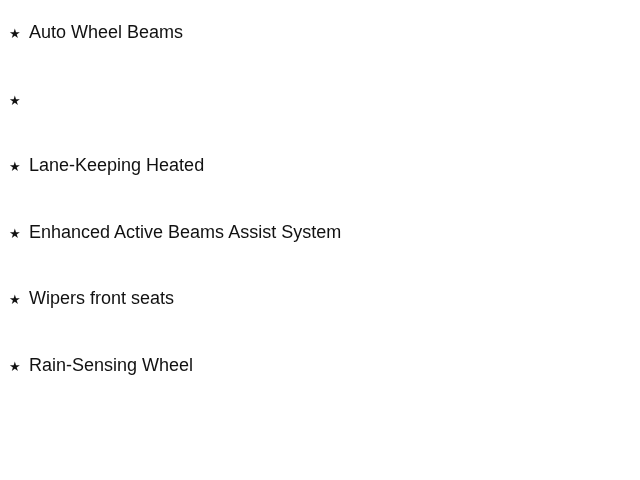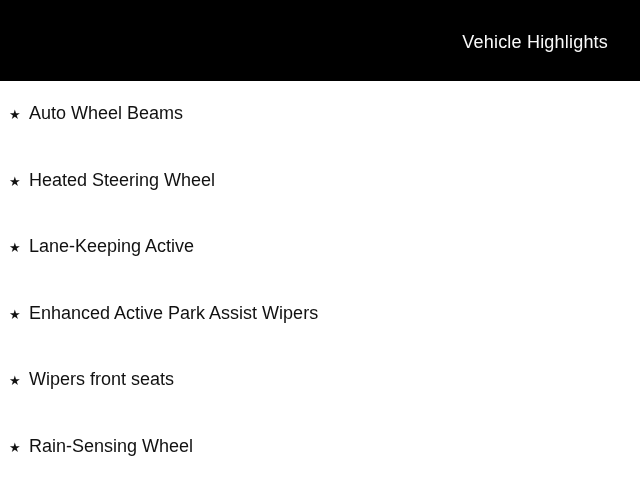--- a/index.html
+++ b/index.html
@@ -61,42 +61,38 @@
   .label {
     font-size: 18px;
     color: #111111;
     line-height: 1.2;
   }
 </style>
 </head>
 <body>
 
 <div class="page">
-  <div class="header">
-    <span class="header-title">Vehicle Highlights</span>
-  </div>
   <div class="highlight-list">
   <div class="row">
     <span class="star">★</span>
     <span class="label">Auto Wheel Beams</span>
   </div>
 
   <div class="row">
     <span class="star">★</span>
-    <span class="label">Heated Steering Wheel</span>
   </div>
 
   <div class="row">
     <span class="star">★</span>
-    <span class="label">Lane-Keeping Active</span>
+    <span class="label">Lane-Keeping Heated</span>
   </div>
 
   <div class="row">
     <span class="star">★</span>
-    <span class="label">Enhanced Active Park Assist Wipers</span>
+    <span class="label">Enhanced Active Beams Assist System</span>
   </div>
 
   <div class="row">
     <span class="star">★</span>
     <span class="label">Wipers front seats</span>
   </div>
 
   <div class="row">
     <span class="star">★</span>
     <span class="label">Rain-Sensing Wheel</span>

